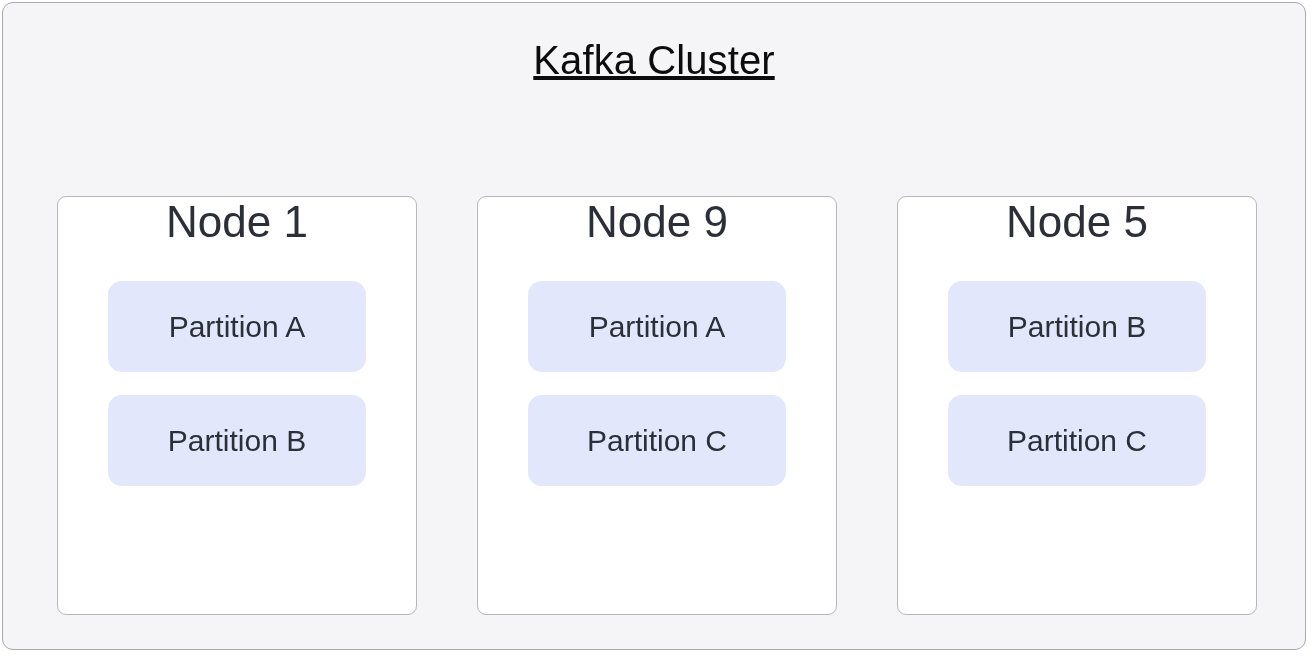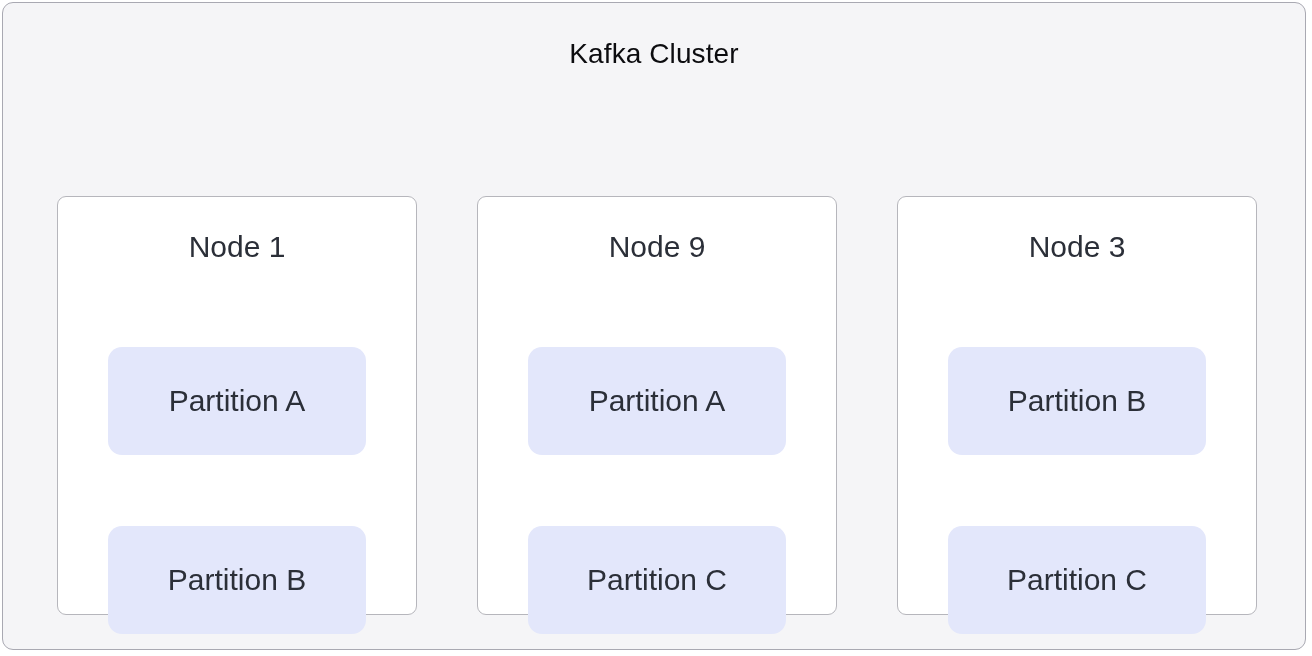--- a/index.html
+++ b/index.html
@@ -25,27 +25,28 @@
     background: #f5f5f7;
     border: 1.6px solid #a9a9b2;
     border-radius: 11px;
     display: flex;
     flex-direction: column;
     align-items: center;
   }
 
   .cluster-title {
     margin-top: 37px;
-    font-size: 28px;
+    font-size: 40px;
     font-weight: 400;
     line-height: 1;
     color: #0c0c0f;
     letter-spacing: 0.1px;
     text-align: center;
     white-space: nowrap;
+    text-decoration: underline;
   }
 
   
   .nodes-row {
     position: absolute;
     left: 54px;
     top: 193px;
     width: 1200px;
     height: 420px;
     display: flex;
@@ -59,47 +60,45 @@
     height: 419px;
     background: #ffffff;
     border: 1.3px solid #b6b6bc;
     border-radius: 9px;
     display: flex;
     flex-direction: column;
     align-items: center;
   }
 
   .node-title {
-    margin-top: 33px;
-    font-size: 30px;
+    font-size: 44px;
     font-weight: 400;
     line-height: 1.12;
     color: #2b2f38;
     white-space: nowrap;
   }
 
   .partition-list {
     margin-top: 35px;
     width: 100%;
     display: flex;
     flex-direction: column;
     align-items: center;
     gap: 23px;
   }
 
   .partition-pill {
     box-sizing: border-box;
     width: 258px;
-    height: 108px;
+    height: 91px;
     background: #e3e7fb;
     border-radius: 14px;
     display: flex;
     align-items: center;
     justify-content: center;
-    margin-top: 48px;
   }
 
   .partition-label {
     font-size: 30px;
     font-weight: 400;
     line-height: 1;
     color: #2b2f38;
     white-space: nowrap;
   }
 </style>
@@ -130,21 +129,21 @@
         <div class="partition-pill">
           <span class="partition-label">Partition A</span>
         </div>
         <div class="partition-pill">
           <span class="partition-label">Partition C</span>
         </div>
       </div>
     </div>
 
     <div class="node-card">
-      <div class="node-title">Node 3</div>
+      <div class="node-title">Node 5</div>
       <div class="partition-list">
         <div class="partition-pill">
           <span class="partition-label">Partition B</span>
         </div>
         <div class="partition-pill">
           <span class="partition-label">Partition C</span>
         </div>
       </div>
     </div>
 

